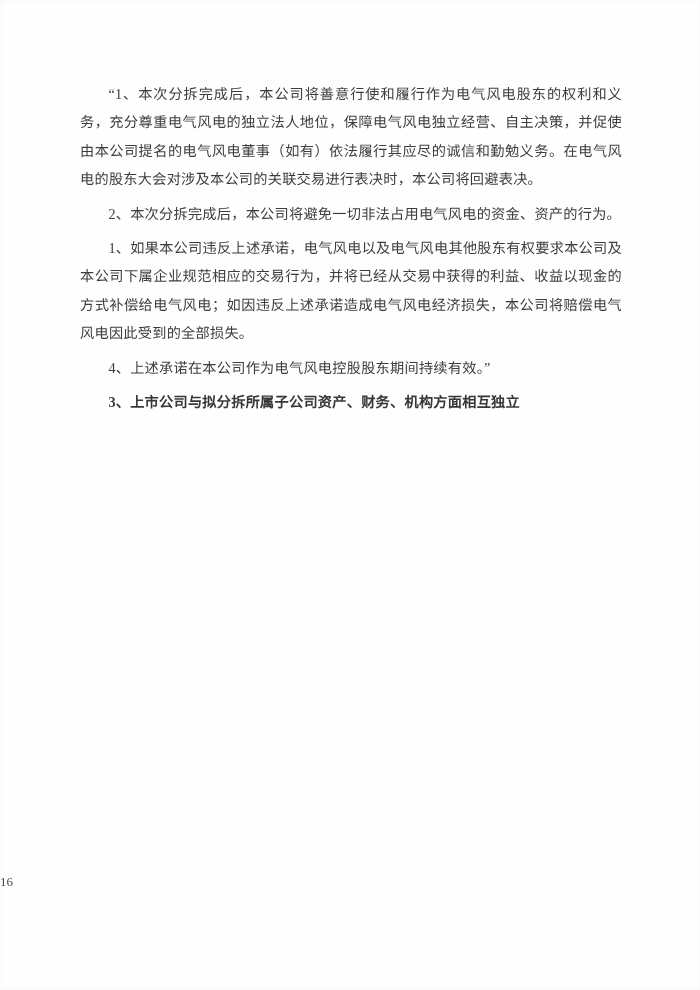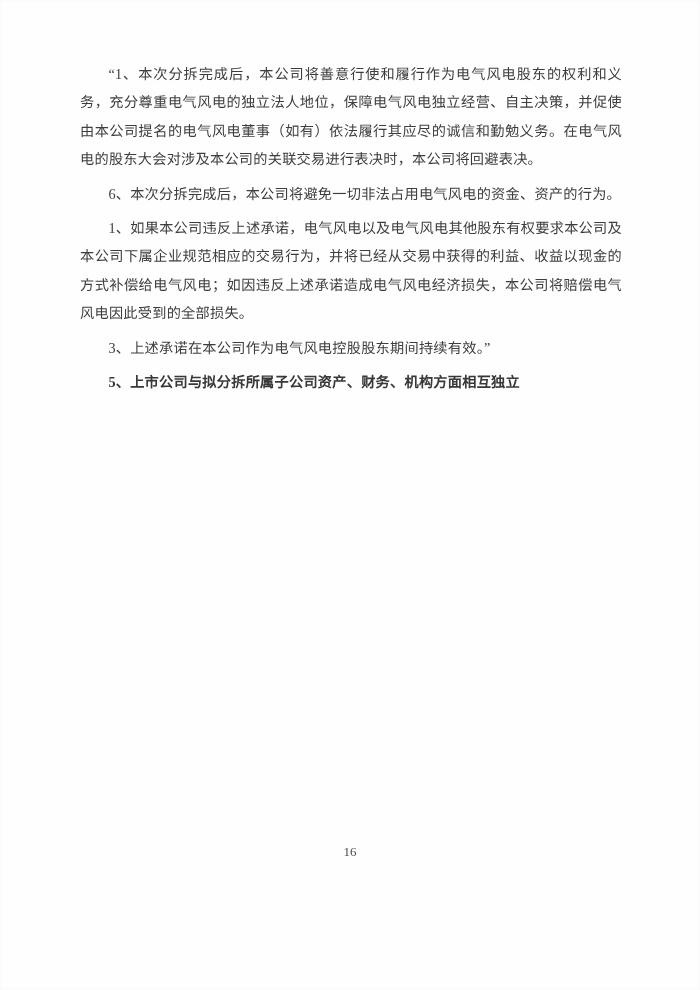--- a/index.html
+++ b/index.html
@@ -14,55 +14,55 @@
     overflow: hidden;
   }
   .page {
     position: absolute;
     inset: 0;
     background: #fefefe;
     box-shadow: inset 0 0 4px rgba(0,0,0,0.03);
   }
   .content {
     position: absolute;
-    top: 60px;
+    top: 80px;
     left: 80px;
     width: 542px;
     font-family: "Liberation Serif", "DejaVu Serif", serif;
     font-size: 14.2px;
     line-height: 28.4px;
     color: #3d3d3d;
     text-align: justify;
   }
   .para {
     margin: 0 0 6px 0;
     text-indent: 2em;
     letter-spacing: 0.25px;
     word-break: break-all;
   }
   .para.heading {
     font-weight: 700;
     color: #383838;
   }
   .page-number {
     position: absolute;
-    top: 844px;
+    top: 874px;
     left: 0;
     width: 100%;
-    text-align: center;
+    text-align: left;
     font-family: "Liberation Serif", "DejaVu Serif", serif;
     font-size: 13px;
     color: #4a4a4a;
   }
 </style>
 </head>
 <body>
 
 <div class="page">
   <div class="content">
     <p class="para">“1、本次分拆完成后，本公司将善意行使和履行作为电气风电股东的权利和义务，充分尊重电气风电的独立法人地位，保障电气风电独立经营、自主决策，并促使由本公司提名的电气风电董事（如有）依法履行其应尽的诚信和勤勉义务。在电气风电的股东大会对涉及本公司的关联交易进行表决时，本公司将回避表决。</p>
-    <p class="para">6、本次分拆完成后，本公司将避免一切非法占用电气风电的资金、资产的行为。</p>
+    <p class="para">2、本次分拆完成后，本公司将避免一切非法占用电气风电的资金、资产的行为。</p>
     <p class="para">1、如果本公司违反上述承诺，电气风电以及电气风电其他股东有权要求本公司及本公司下属企业规范相应的交易行为，并将已经从交易中获得的利益、收益以现金的方式补偿给电气风电；如因违反上述承诺造成电气风电经济损失，本公司将赔偿电气风电因此受到的全部损失。</p>
-    <p class="para">3、上述承诺在本公司作为电气风电控股股东期间持续有效。”</p>
-    <p class="para heading">5、上市公司与拟分拆所属子公司资产、财务、机构方面相互独立</p>
+    <p class="para">4、上述承诺在本公司作为电气风电控股股东期间持续有效。”</p>
+    <p class="para heading">3、上市公司与拟分拆所属子公司资产、财务、机构方面相互独立</p>
   </div>
   <div class="page-number">16</div>
 </div>
 
 </body></html>

